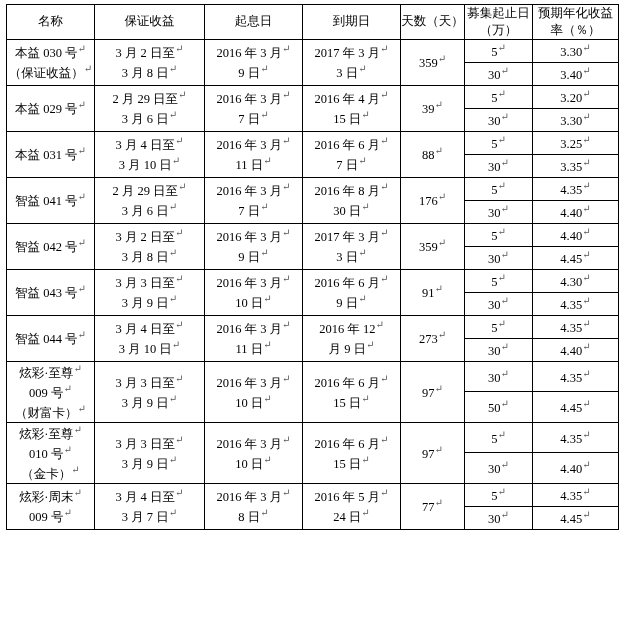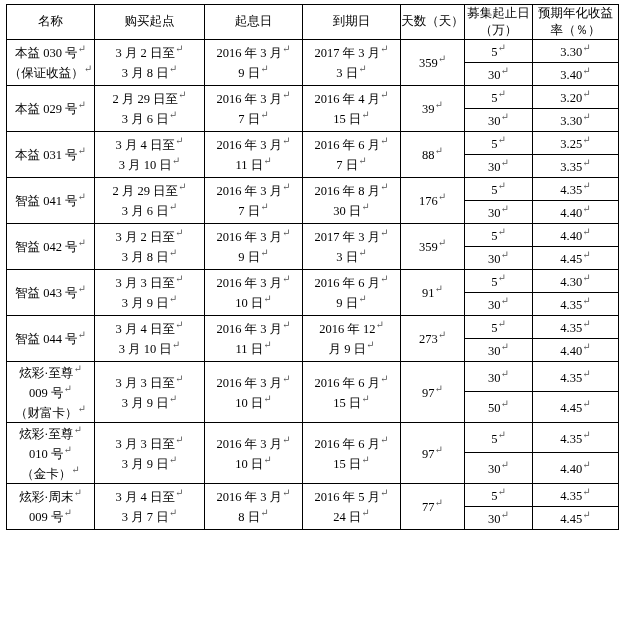--- a/index.html
+++ b/index.html
@@ -81,21 +81,21 @@
       <col class="c-raise">
       <col class="c-start">
       <col class="c-end">
       <col class="c-days">
       <col class="c-min">
       <col class="c-rate">
     </colgroup>
     <thead>
       <tr>
         <td><span>名称</span></td>
-        <td><span>购买起点</span></td>
+        <td><span>保证收益</span></td>
         <td><span>起息日</span></td>
         <td><span>到期日</span></td>
         <td><span>天数（天）</span></td>
         <td><span>募集起止日（万）</span></td>
         <td><span>预期年化收益率（％）</span></td>
       </tr>
     </thead>
     <tbody id="tbody">
         <tr>
           <td class="cell name-cell" rowspan="2">

